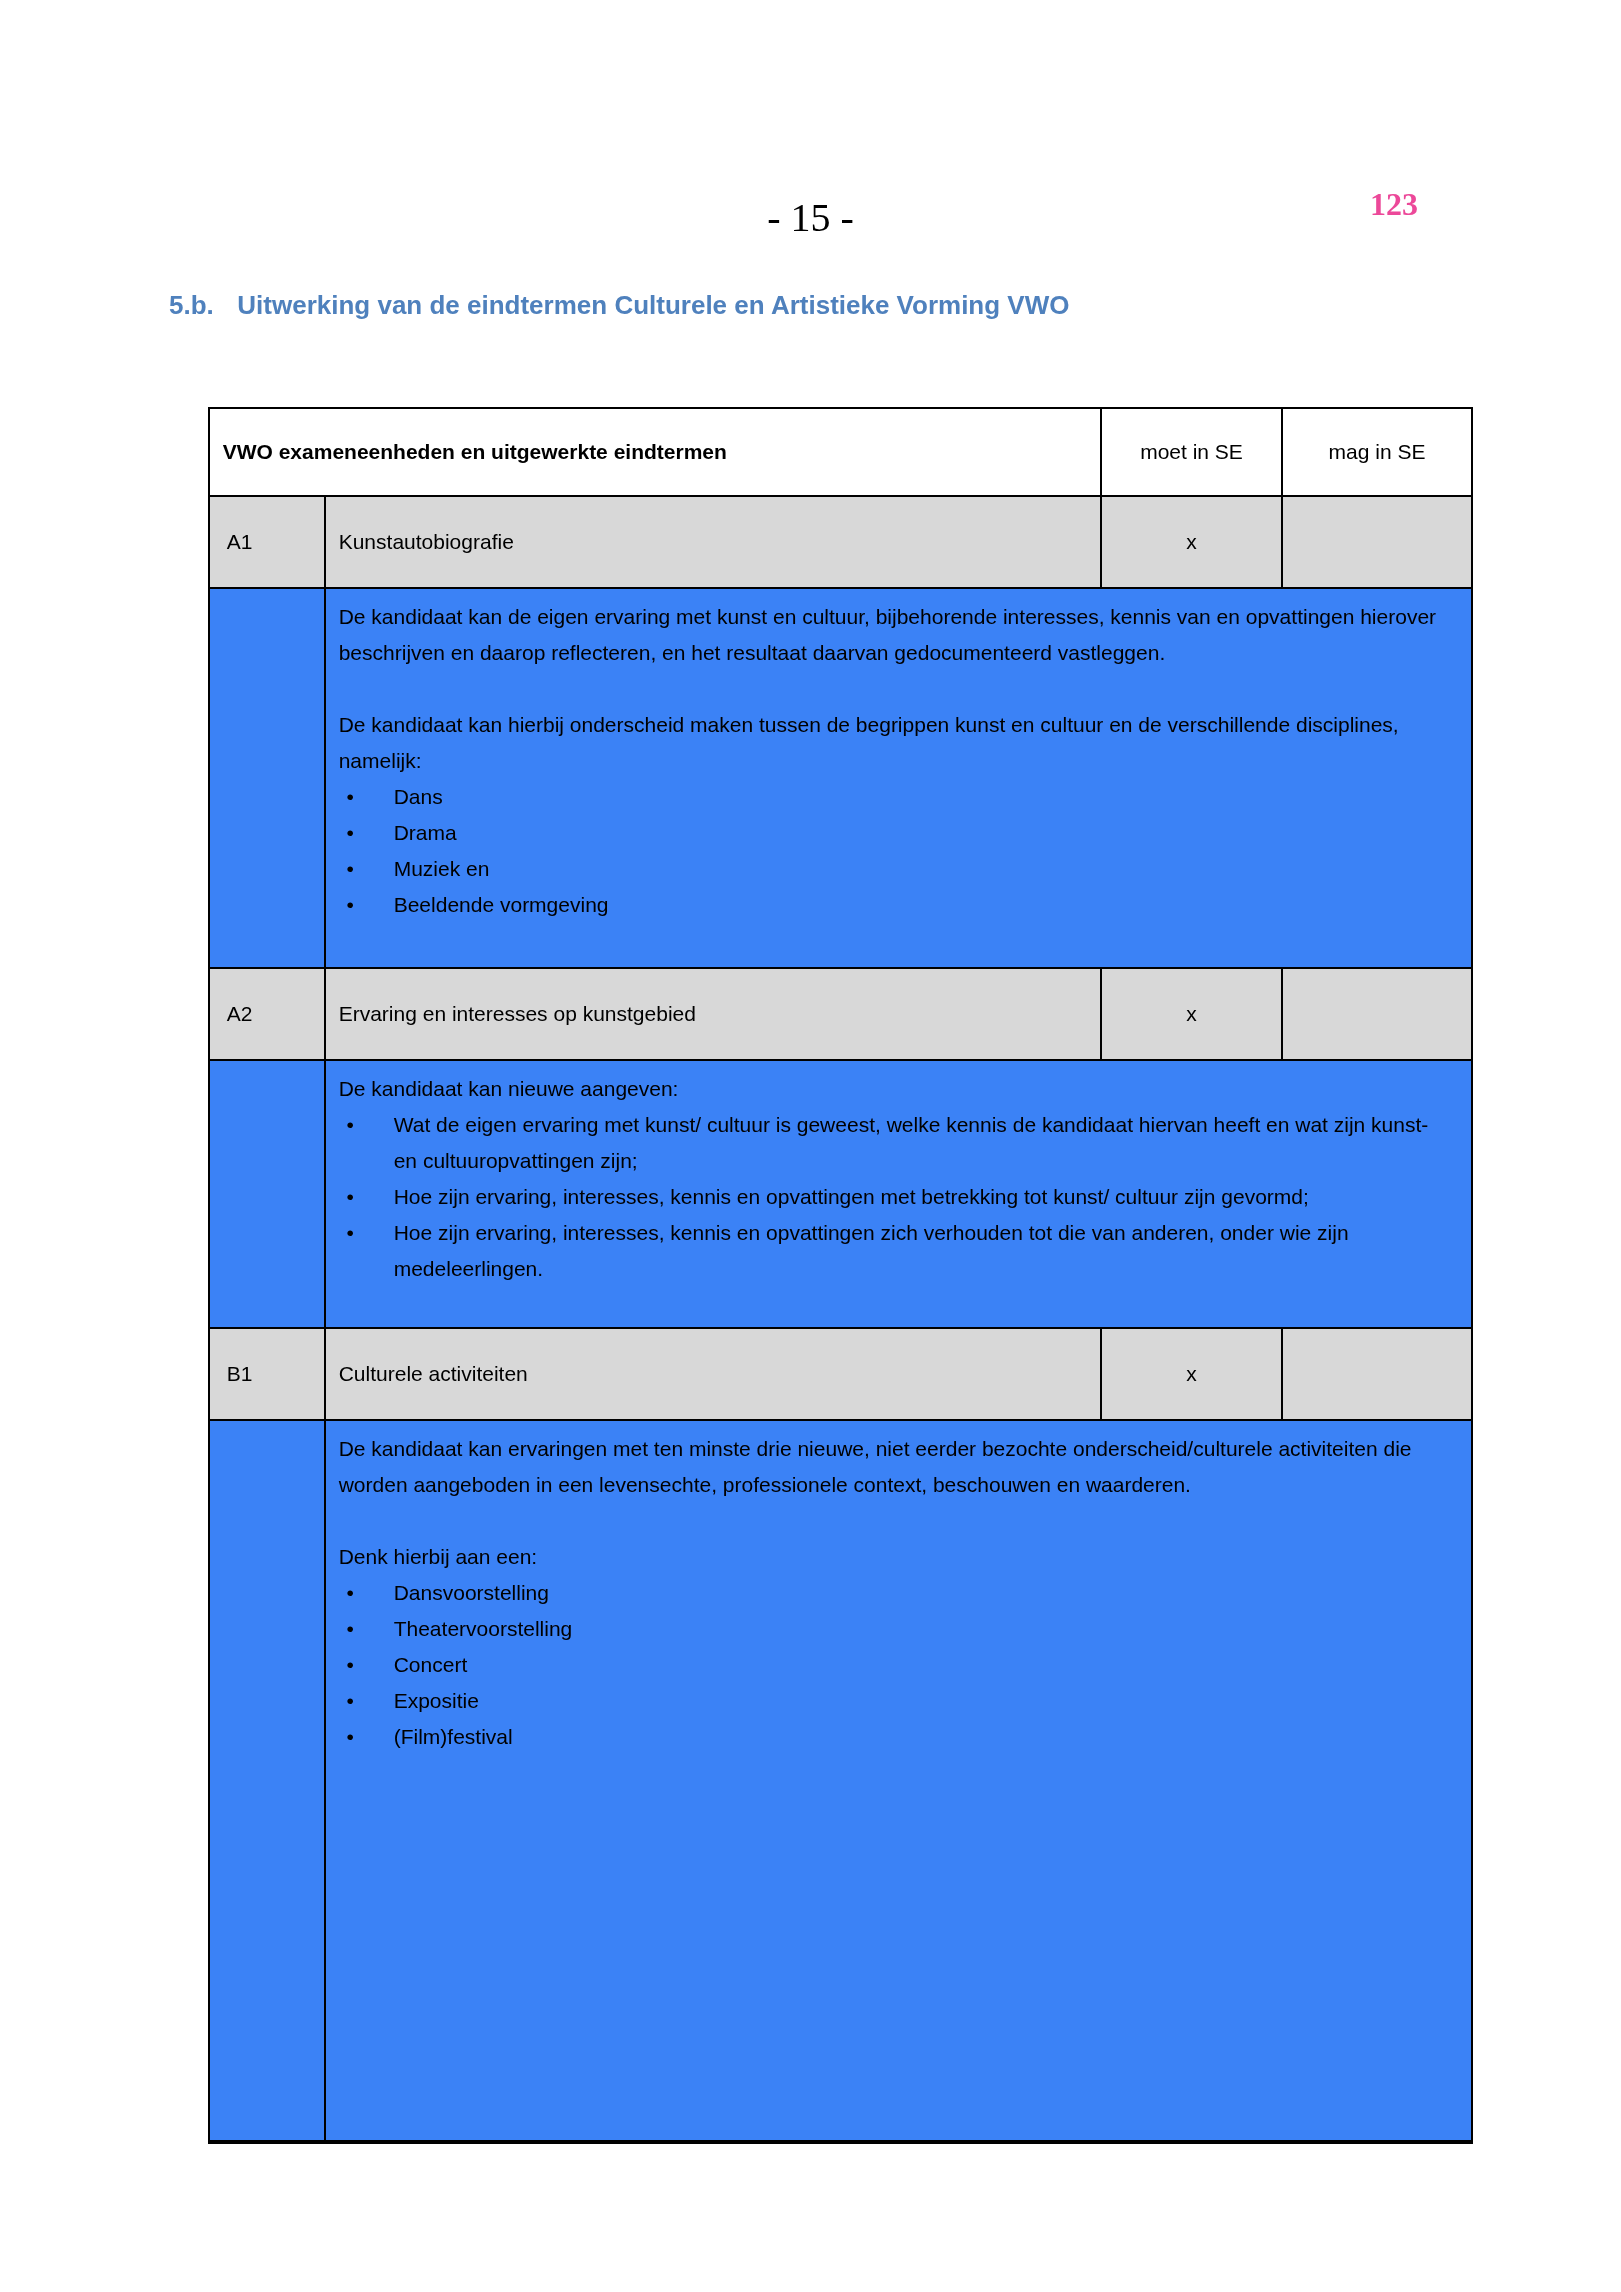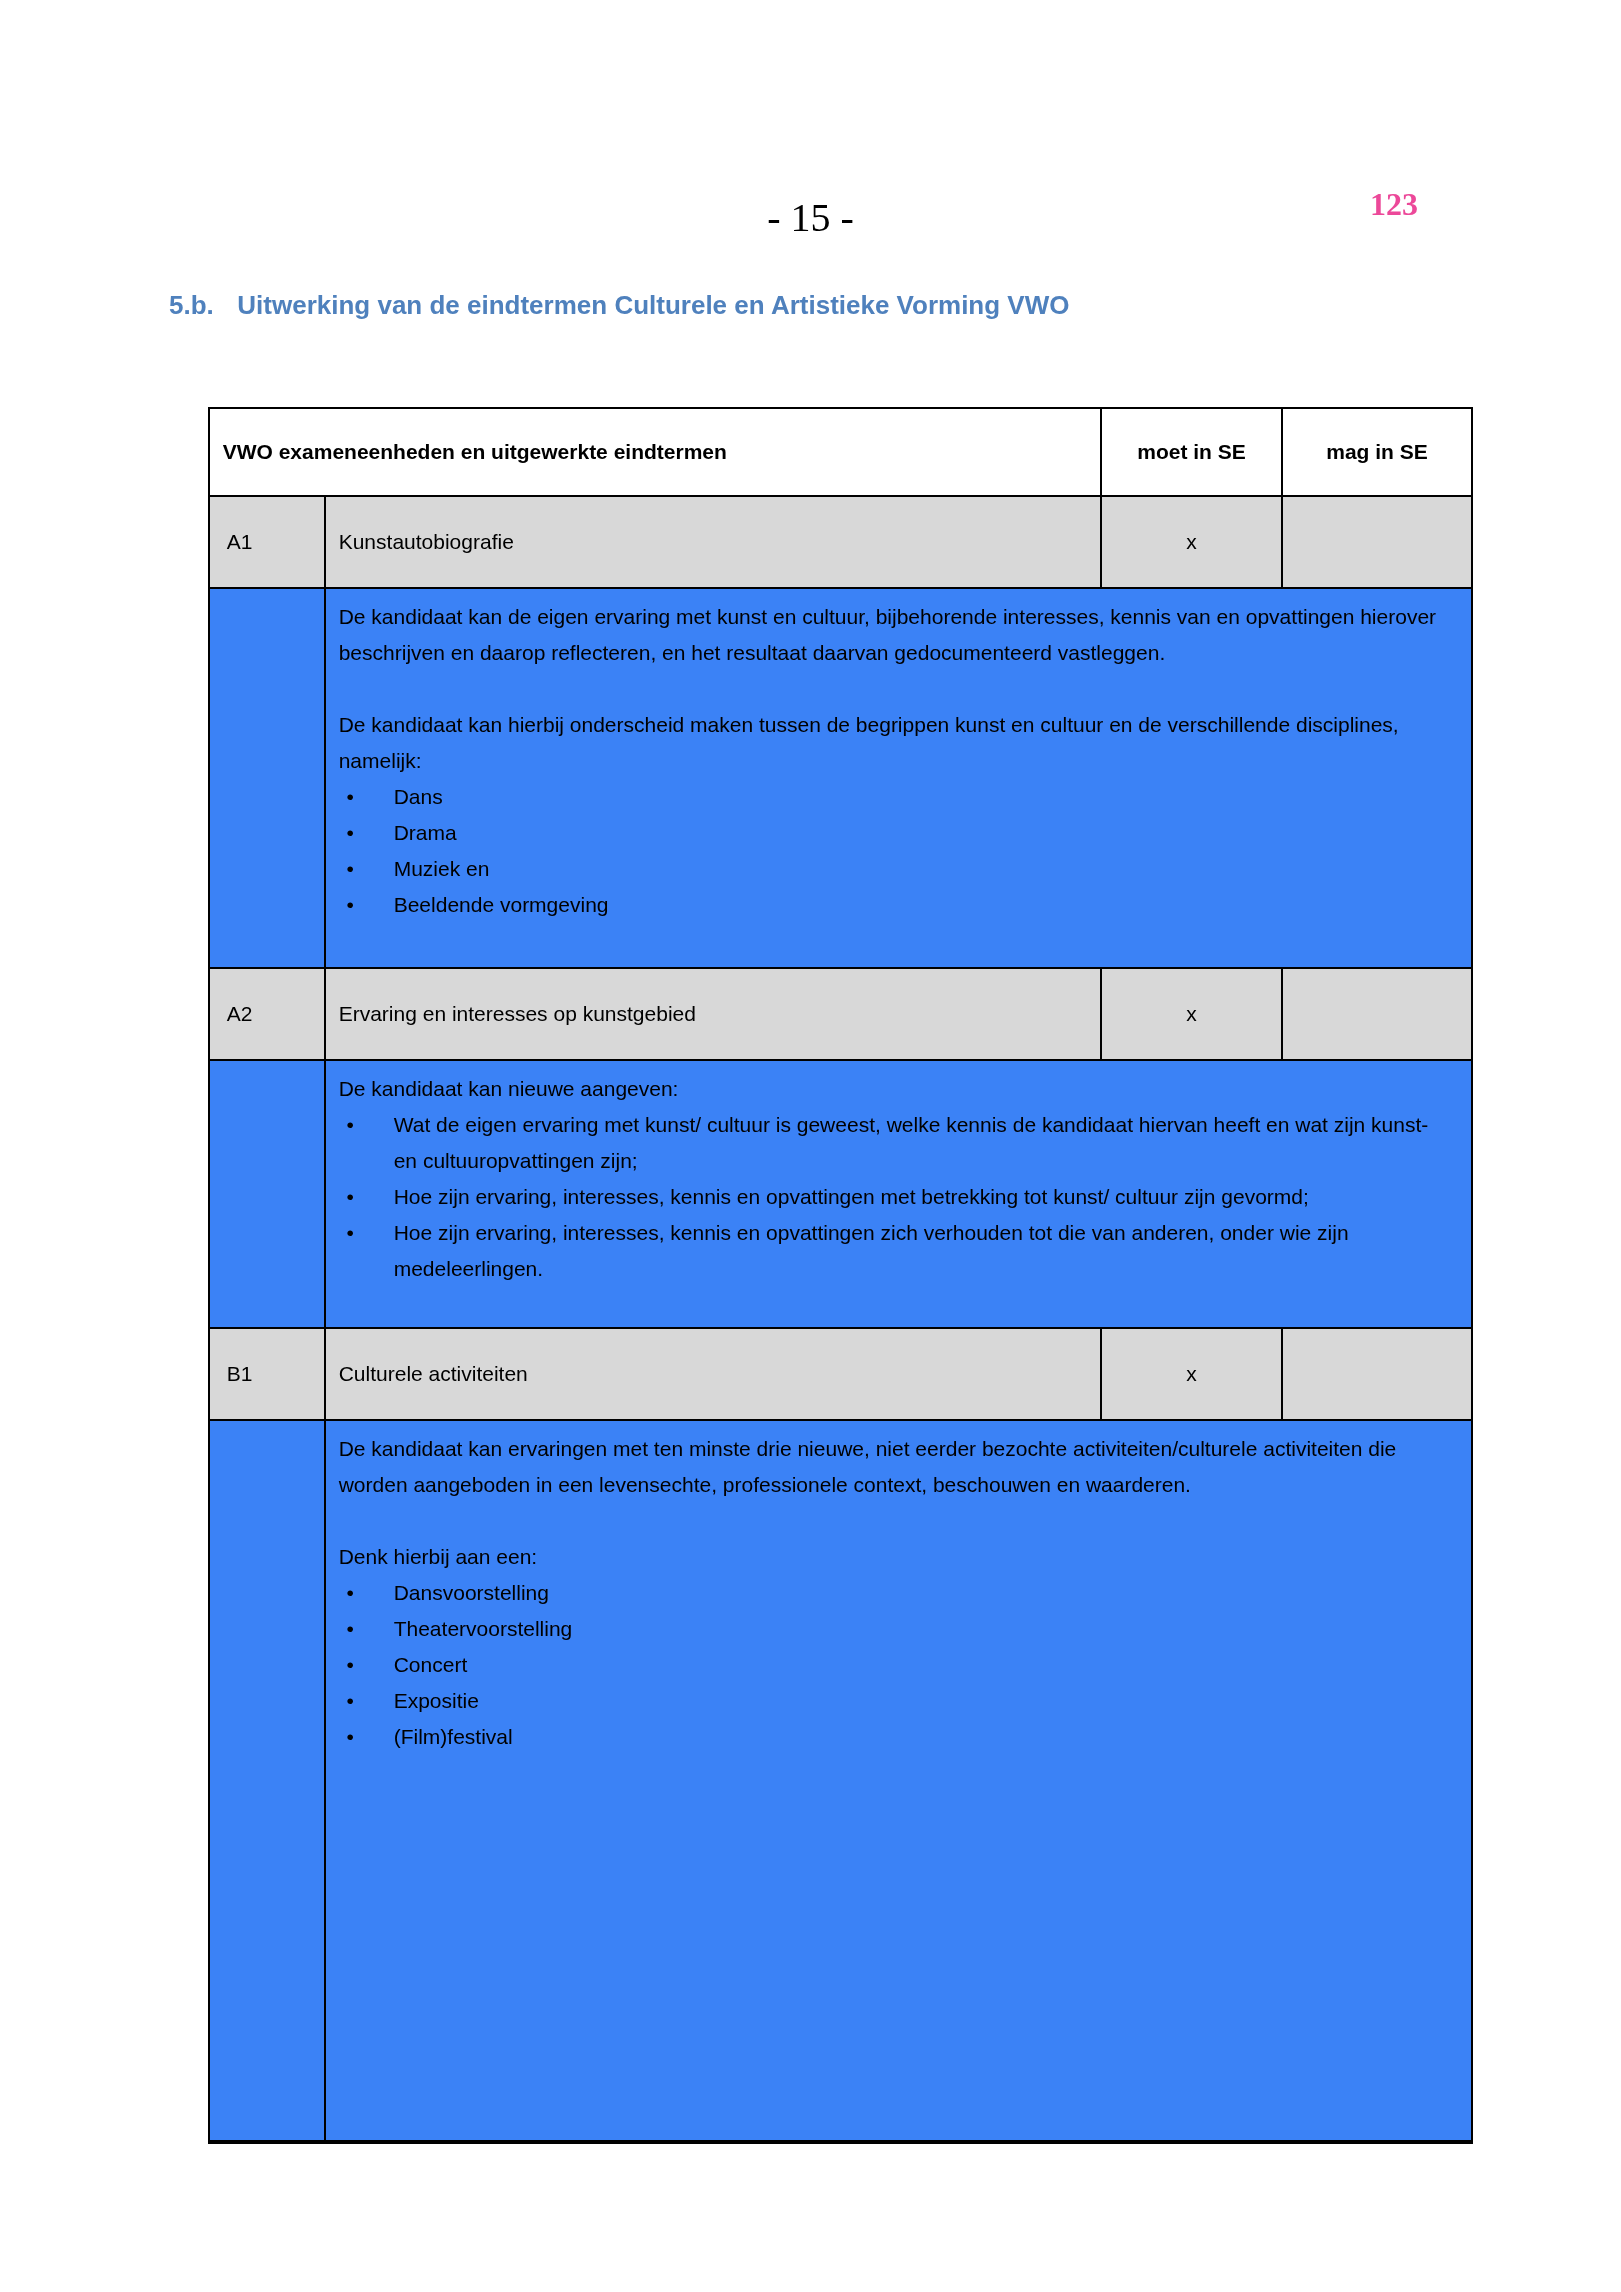--- a/index.html
+++ b/index.html
@@ -40,21 +40,21 @@
   }
   table.doc td{
     border:2px solid var(--border-black,#000);
     font-size:21px;
     vertical-align:middle;
     overflow:hidden;
   }
   tr.row-header{height:88px;}
   tr.row-header td{border-top-width:2.9px;border-bottom-width:2.9px;background:#fff;}
   td.h-main{font-weight:bold;padding-left:12.7px;}
-  td.h-se{font-weight:bold;text-align:center;padding:0 3px;}
+  td.h-se{font-weight:normal;text-align:center;padding:0 3px;}
   tr.row-item{height:92px;}
   tr.row-item td{background:var(--row-grey,#d8d8d8);border-top-width:2.9px;border-bottom-width:2.9px;}
   td.c-code{padding-left:16.7px;}
   td.c-title{padding-left:12.7px;}
   td.c-mark{text-align:center;}
   tr.row-desc td{vertical-align:top;line-height:36px;background:#3b82f6;}
   td.c-desc{padding:9.8px 21.6px 9.8px 12.7px;}
   tr.h-a1{height:380px;}
   tr.h-a2{height:268px;}
   tr.h-b1{height:722px;}
@@ -131,21 +131,21 @@
 
       <tr class="row-item">
         <td class="c-code">B1</td>
         <td class="c-title">Culturele activiteiten</td>
         <td class="c-mark">x</td>
         <td class="c-mark"></td>
       </tr>
       <tr class="row-desc h-b1 last-row">
         <td class="c-empty"></td>
         <td class="c-desc" colspan="3">
-            <p class="desc-p">De kandidaat kan ervaringen met ten minste drie nieuwe, niet eerder bezochte activiteiten/culturele activiteiten die worden aangeboden in een levensechte, professionele context, beschouwen en waarderen.</p>
+            <p class="desc-p">De kandidaat kan ervaringen met ten minste drie nieuwe, niet eerder bezochte onderscheid/culturele activiteiten die worden aangeboden in een levensechte, professionele context, beschouwen en waarderen.</p>
             <p class="desc-p gap-above">Denk hierbij aan een:</p>
             <ul class="desc-ul">
               <li>Dansvoorstelling</li>
               <li>Theatervoorstelling</li>
               <li>Concert</li>
               <li>Expositie</li>
               <li>(Film)festival</li>
             </ul>
           </td>
       </tr>

